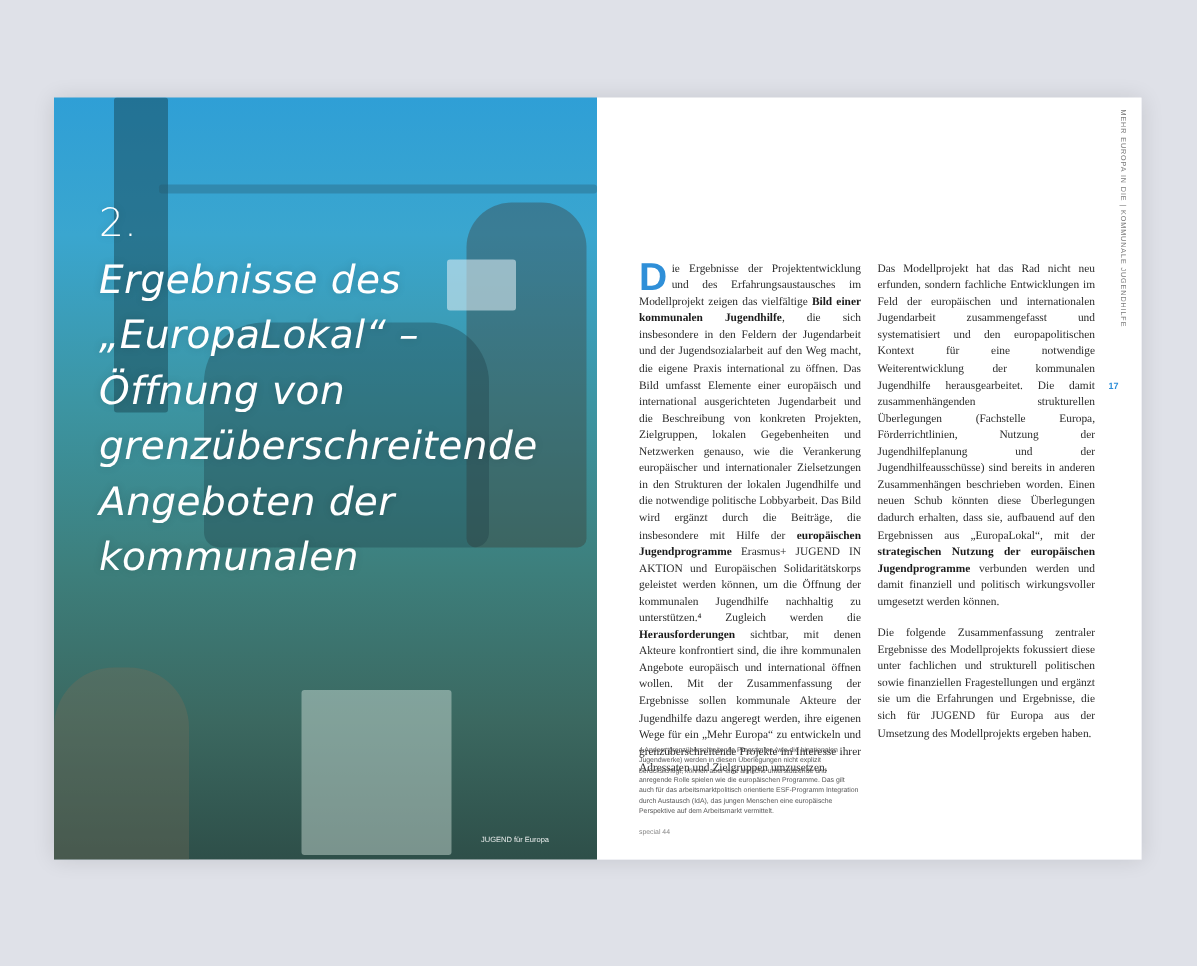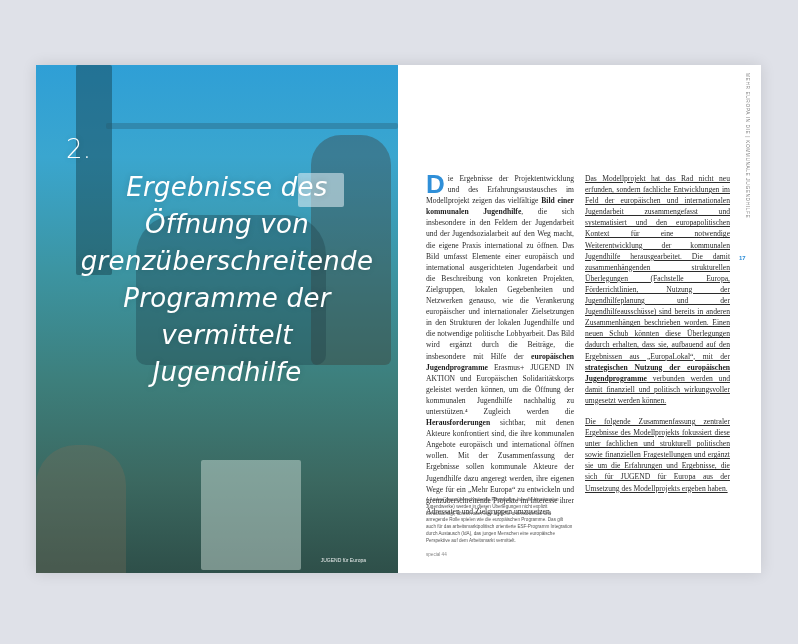--- a/index.html
+++ b/index.html
@@ -25,37 +25,37 @@
     color: #ffffff;
     font-family: "DejaVu Sans", sans-serif;
     font-style: italic;
     font-weight: 300;
     font-size: 26px;
     line-height: 37px;
     letter-spacing: 0.3px;
     text-shadow: 0 0 6px rgba(0,0,0,0.15);
   }
   .title-number { display: block; font-style: normal; margin-bottom: 1px; }
-  .title-line { display: block; white-space: nowrap; text-align: center; }
+  .title-line { display: block; white-space: nowrap; }
   .photo-credit {
     position: absolute; right: 32px; bottom: 10px;
     color: #ffffff; font-family: "Liberation Sans", sans-serif;
     font-size: 5px; opacity: 0.9;
   }
   .right-page {
     position: absolute; left: 362px; top: 0; width: 363px; height: 508px;
     background: #ffffff;
   }
   .col {
     position: absolute; top: 108px;
     font-size: 7.6px; line-height: 11.1px; color: #2b2b2b;
     text-align: justify; hyphens: auto;
   }
   .col-left { left: 28px; width: 148px; }
-  .col-right { left: 187px; width: 145px; top: 108px; text-decoration: underline; }
+  .col-right { left: 187px; width: 145px; top: 108px; }
   .col p { margin: 0 0 10px 0; }
   .col b { font-weight: bold; color: #1b1b1b; }
   .dropcap {
     float: left; font-family: "Liberation Sans", sans-serif; font-weight: bold;
     color: #2f8fd8; font-size: 26px; line-height: 21px; margin: 1px 3px 0 0;
   }
   .footnote {
     position: absolute; left: 28px; top: 432px; width: 148px;
     font-family: "Liberation Sans", sans-serif; font-size: 4.6px; line-height: 6.8px;
     color: #555;
@@ -86,25 +86,25 @@
     <div class="photo-shape" style="left:70px;top:58px;width:292px;height:6px;background:rgba(40,90,110,0.35);"></div>
     <div class="photo-shape" style="left:275px;top:70px;width:80px;height:230px;background:rgba(60,50,40,0.35);border-radius:30px 30px 6px 6px;"></div>
     <div class="photo-shape" style="left:262px;top:108px;width:46px;height:34px;background:rgba(230,240,245,0.55);"></div>
     <div class="photo-shape" style="left:100px;top:150px;width:190px;height:150px;background:rgba(30,60,70,0.35);border-radius:40px 40px 10px 10px;"></div>
     <div class="photo-shape" style="left:165px;top:395px;width:100px;height:110px;background:rgba(215,230,225,0.45);"></div>
     <div class="photo-shape" style="left:0;top:380px;width:90px;height:128px;background:rgba(120,110,90,0.35);border-radius:40px 40px 0 0;"></div>
 
     <div class="title-block">
       <span class="title-number">2.</span>
       <span class="title-line">Ergebnisse des</span>
+      <span class="title-line">„EuropaLokal“ –</span>
       <span class="title-line">Öffnung von</span>
       <span class="title-line">grenzüberschreitende</span>
-      <span class="title-line">Programme der</span>
-      <span class="title-line">vermittelt</span>
-      <span class="title-line">Jugendhilfe</span>
+      <span class="title-line">Angeboten der</span>
+      <span class="title-line">kommunalen</span>
     </div>
     <div class="photo-credit">JUGEND für Europa</div>
   </div>
 
   <div class="right-page">
     <div class="running-head">
       <span>Mehr Europa in die</span> | <span>kommunale Jugendhilfe</span>
     </div>
     <div class="page-number">17</div>
 

